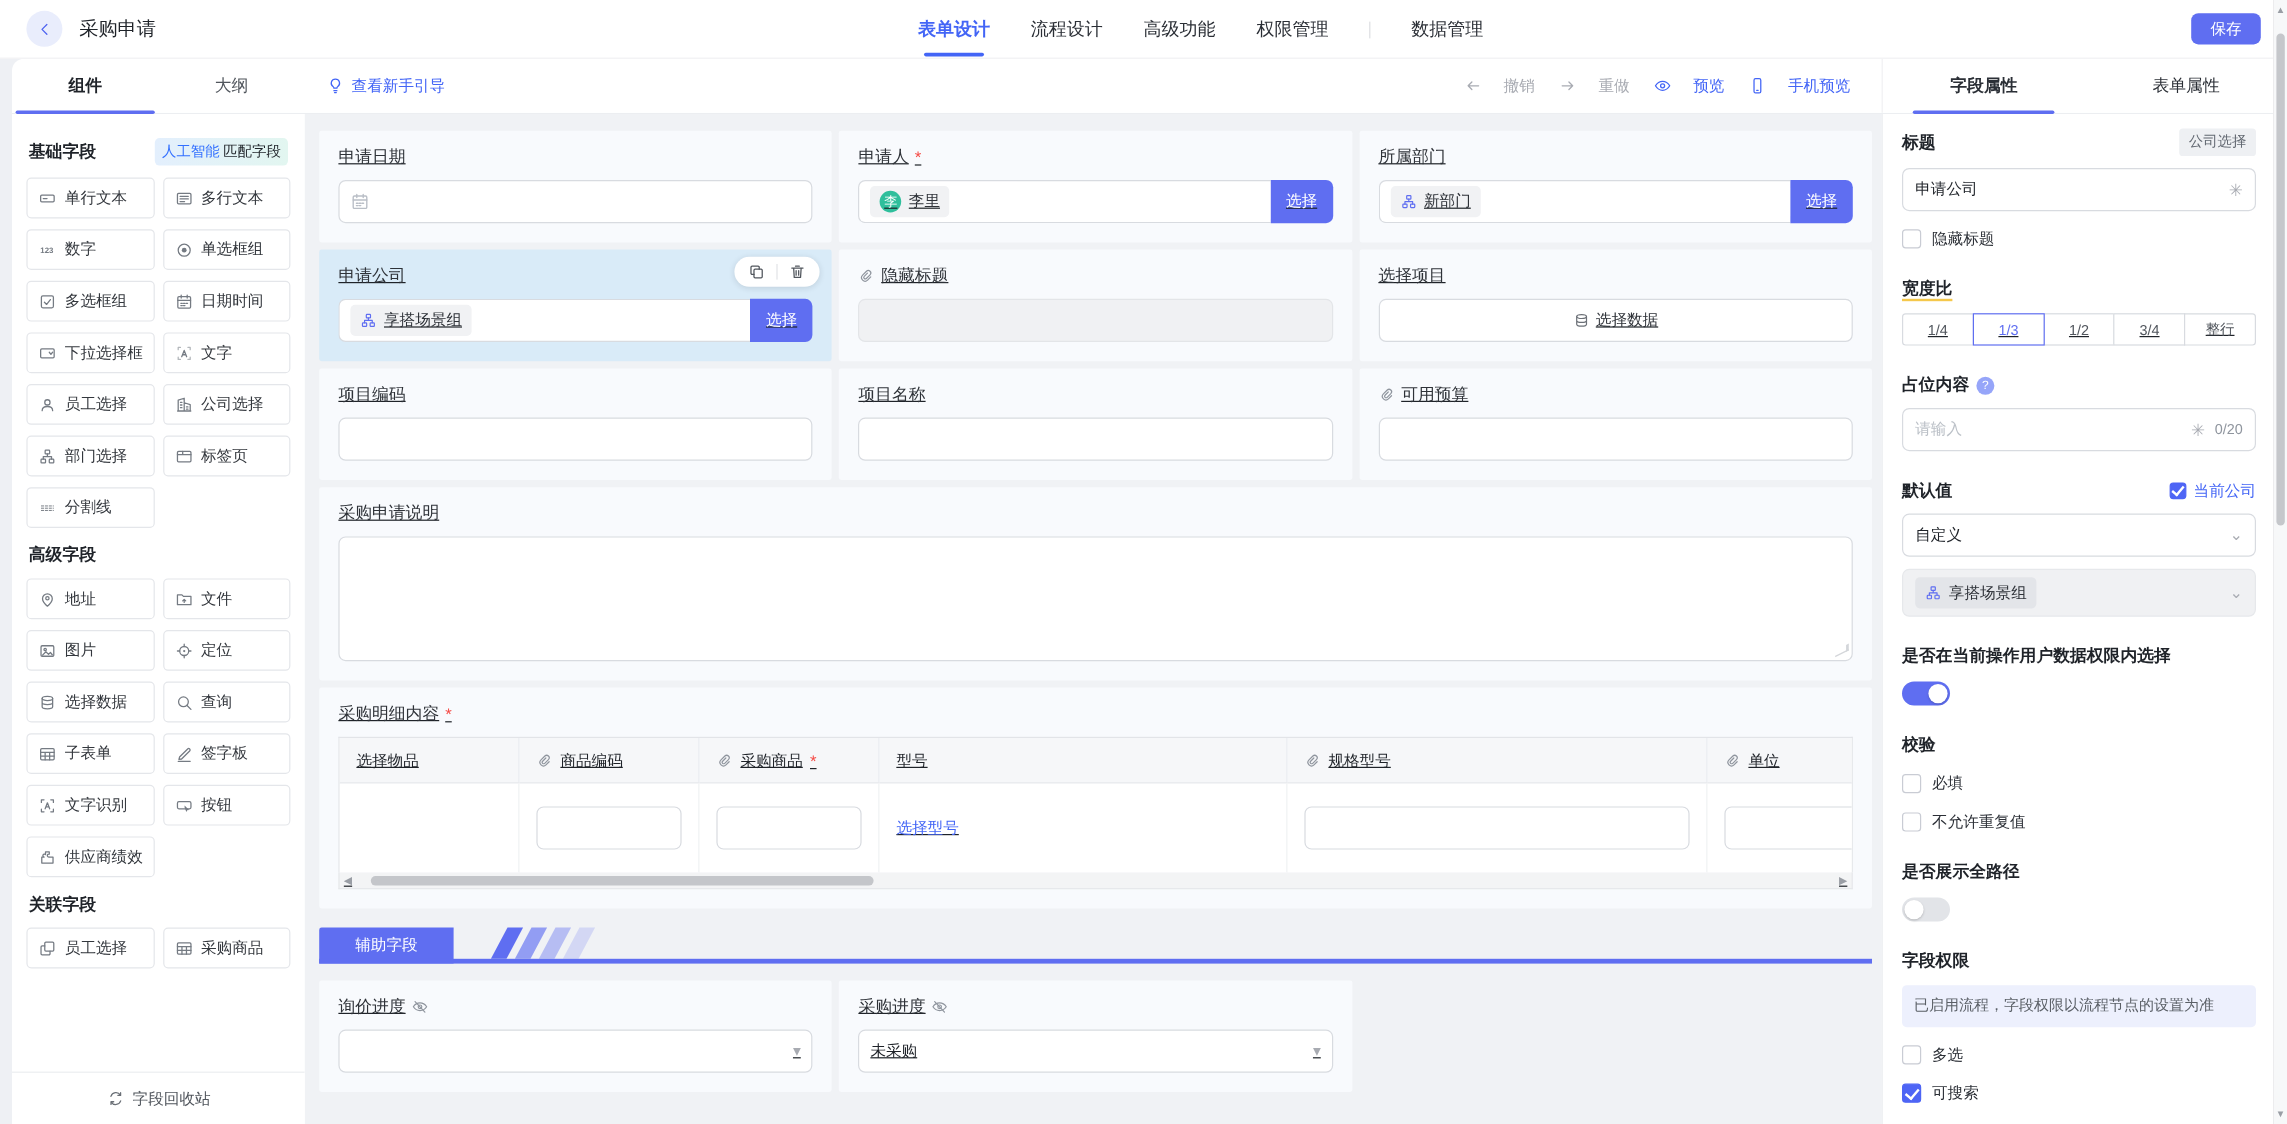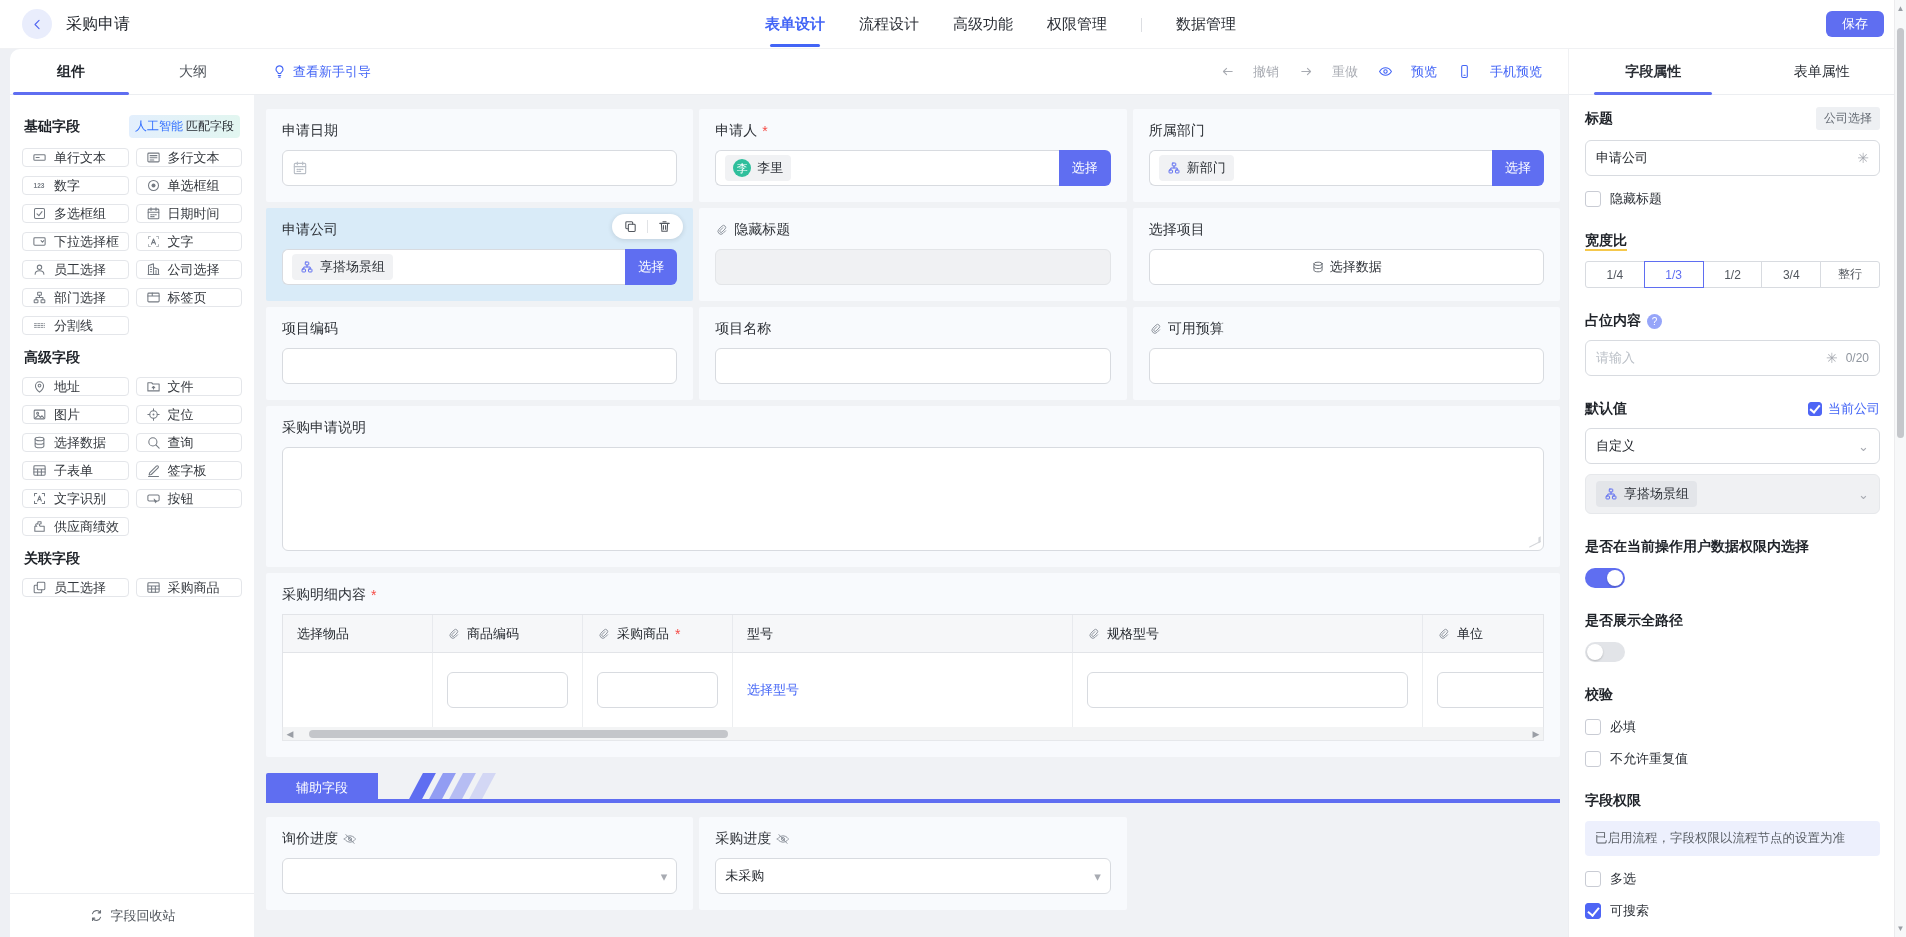--- a/index.html
+++ b/index.html
@@ -41,27 +41,27 @@
   .main { display:flex; height:842px; margin-left:10px; }
 
   
   .sidebar { width:244px; background:#fff; position:relative; padding:6px 12px 46px; overflow:hidden; }
   .side-section-head { display:flex; align-items:center; justify-content:space-between; margin:14px 2px 10px; }
   .side-section-title { font-size:14px; font-weight:700; color:#1f2329; }
   .ai-badge { font-size:12px; padding:3px 6px; border-radius:4px; background:linear-gradient(90deg,#e3effd,#e2f6f0); cursor:pointer; white-space:nowrap; }
   .ai-badge .b1 { color:#3370ff; }
   .ai-badge .b2 { color:#1f2329; margin-left:3px; }
   .field-grid { display:grid; grid-template-columns:1fr 1fr; gap:9px 7px; }
-  .field-btn { height:19px; border:1px solid #e4e6ea; border-radius:4px; background:#fff; display:flex; align-items:center; padding:0 9px; gap:7px; font-size:13px; color:#33373d; cursor:pointer; overflow:hidden; white-space:nowrap; }
+  .field-btn { height:34px; border:1px solid #e4e6ea; border-radius:4px; background:#fff; display:flex; align-items:center; padding:0 9px; gap:7px; font-size:13px; color:#33373d; cursor:pointer; overflow:hidden; white-space:nowrap; }
   .field-btn .ic { font-size:15px; color:#757b83; flex:none; }
   .recycle-bar { position:absolute; left:0; right:0; bottom:0; height:44px; border-top:1px solid #eceef1; display:flex; align-items:center; justify-content:center; gap:7px; color:#51565d; font-size:13px; cursor:pointer; background:#fff; }
   .recycle-bar .ic { font-size:15px; color:#6b7077; }
 
   
-  .canvas { flex:1; background:#f0f2f5; padding:14px 8px 0 12px; overflow:hidden; }
+  .canvas { flex:1; background:#f0f2f5; padding:14px 8px 0 12px; overflow:hidden;text-decoration:underline; }
   .frow { display:grid; grid-template-columns:1fr 1fr 1fr; gap:6px; margin-bottom:6px; }
   .tile { background:#f8fafd; border-radius:2px; padding:13px 16px 16px; position:relative; cursor:pointer; }
   .tile.selected { background:#d9ebf8; }
   .tile.full { grid-column:1 / span 3; }
   .f-label { font-size:14px; color:#2e3238; margin-bottom:10px; display:flex; align-items:center; gap:5px; min-height:18px; }
   .f-label .ic { font-size:14px; color:#8f959e; }
   .req { color:#f54a45; font-size:14px; }
   .control { height:36px; background:#fff; border:1px solid #d8dbe0; border-radius:6px; display:flex; align-items:center; padding:0 9px; }
   .control.disabled { background:#f0f1f3; border-color:#e3e5e8; }
   .ctrl-combo { display:flex; height:36px; }
@@ -113,21 +113,21 @@
   .p-input { margin-top:10px; height:36px; border:1px solid #d8dbe0; border-radius:6px; display:flex; align-items:center; padding:0 10px; font-size:13px; color:#1f2329; background:#fff; }
   .p-input .grow { flex:1; }
   .fx-ic { color:#a8abb2; font-size:14px; cursor:pointer; }
   .p-counter { color:#8f959e; font-size:12px; margin-left:8px; }
   .placeholder-text { color:#bbc0c7; }
   .chk-row { display:flex; align-items:center; gap:9px; margin-top:14px; font-size:13px; color:#2b2f36; cursor:pointer; }
   .chk { width:16px; height:16px; border:1px solid #c9ccd4; border-radius:3px; background:#fff; flex:none; }
   .chk.checked { background:#4e65f5; border-color:#4e65f5; position:relative; }
   .chk.checked::after { content:""; position:absolute; left:4px; top:1px; width:5px; height:9px; border-right:2px solid #fff; border-bottom:2px solid #fff; transform:rotate(40deg); }
   .p-section { margin-top:24px; }
-  .seg { display:flex; margin-top:11px; }
+  .seg { display:flex; margin-top:11px;text-decoration:underline; }
   .seg-item { flex:1; height:27px; border:1px solid #d8dbe0; margin-left:-1px; display:flex; align-items:center; justify-content:center; font-size:12px; color:#51565d; background:#fff; cursor:pointer; }
   .seg-item:first-child { margin-left:0; border-radius:3px 0 0 3px; }
   .seg-item:last-child { border-radius:0 3px 3px 0; }
   .seg-item.active { border-color:#5f6ef1; color:#5f6ef1; position:relative; z-index:1; }
   .q-ic { width:15px; height:15px; border-radius:50%; background:#96a5f9; color:#fff; font-size:10px; display:inline-flex; align-items:center; justify-content:center; margin-left:6px; }
   .link-blue { color:#4365f6; font-size:13px; cursor:pointer; display:flex; align-items:center; gap:6px; }
   .chk.small { width:14px; height:14px; }
   .chk.small.checked::after { left:3px; top:0px; width:4px; height:8px; }
   .p-select { margin-top:10px; height:36px; border:1px solid #d8dbe0; border-radius:6px; display:flex; align-items:center; padding:0 10px; font-size:13px; cursor:pointer; background:#fff; }
   .p-select .caret { margin-left:auto; color:#a8abb2; }
@@ -851,36 +851,36 @@
     </div>
 
     <div class="p-section">
       <div class="p-title" style="white-space:nowrap;">是否在当前操作用户数据权限内选择</div>
       <div class="toggle on">
           <span class="knob"></span>
         </div>
     </div>
 
     <div class="p-section">
+      <div class="p-title">校验</div>
+      <div class="chk-row">
+        <span class="chk"></span>
+        <span>必填</span>
+      </div>
+      <div class="chk-row">
+        <span class="chk"></span>
+        <span>不允许重复值</span>
+      </div>
+    </div>
+
+    <div class="p-section">
       <div class="p-title">是否展示全路径</div>
       <div class="toggle">
           <span class="knob"></span>
         </div>
-    </div>
-
-    <div class="p-section">
-      <div class="p-title">校验</div>
-      <div class="chk-row">
-        <span class="chk"></span>
-        <span>必填</span>
-      </div>
-      <div class="chk-row">
-        <span class="chk"></span>
-        <span>不允许重复值</span>
-      </div>
     </div>
 
     <div class="p-section">
       <div class="p-title">字段权限</div>
       <div class="info-box">已启用流程，字段权限以流程节点的设置为准</div>
       <div class="chk-row">
         <span class="chk"></span>
         <span>多选</span>
       </div>
       <div class="chk-row">

